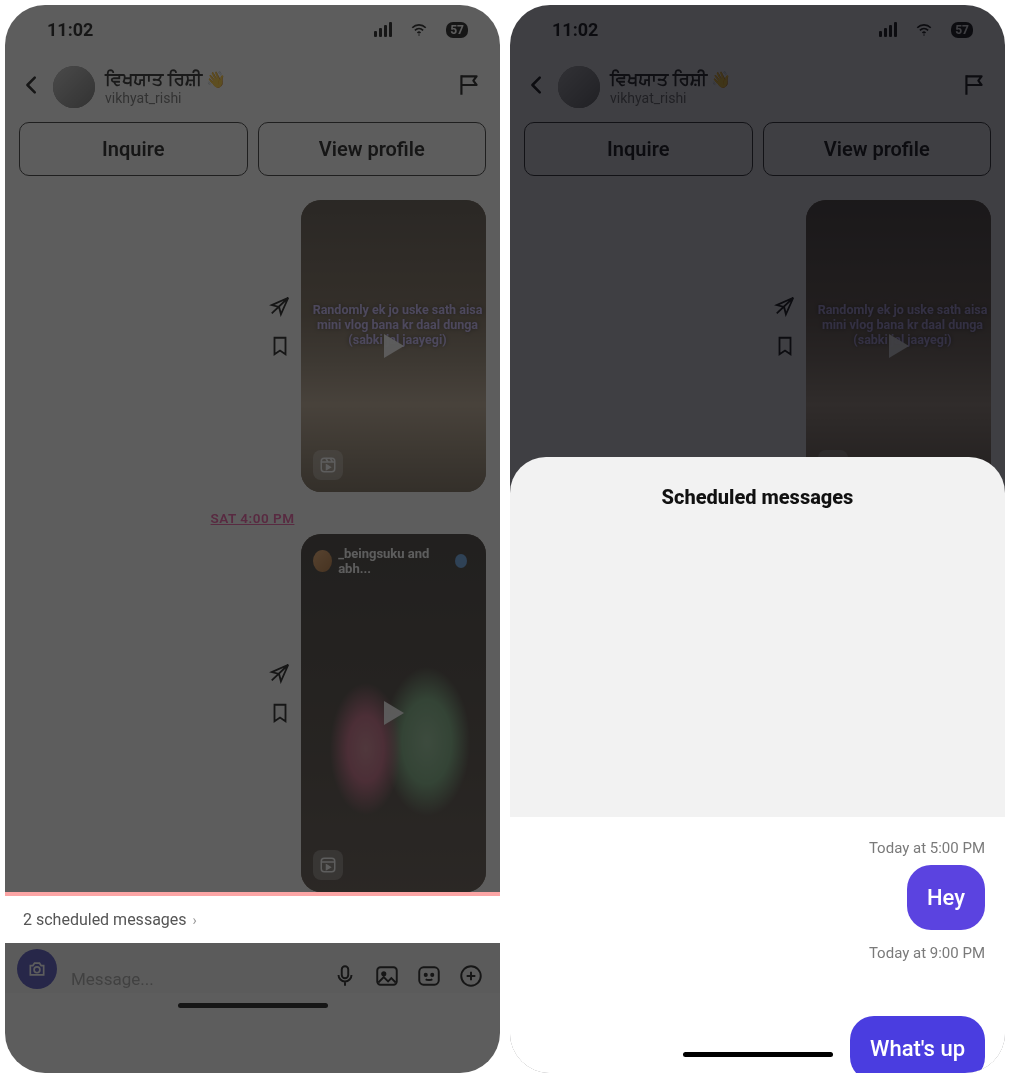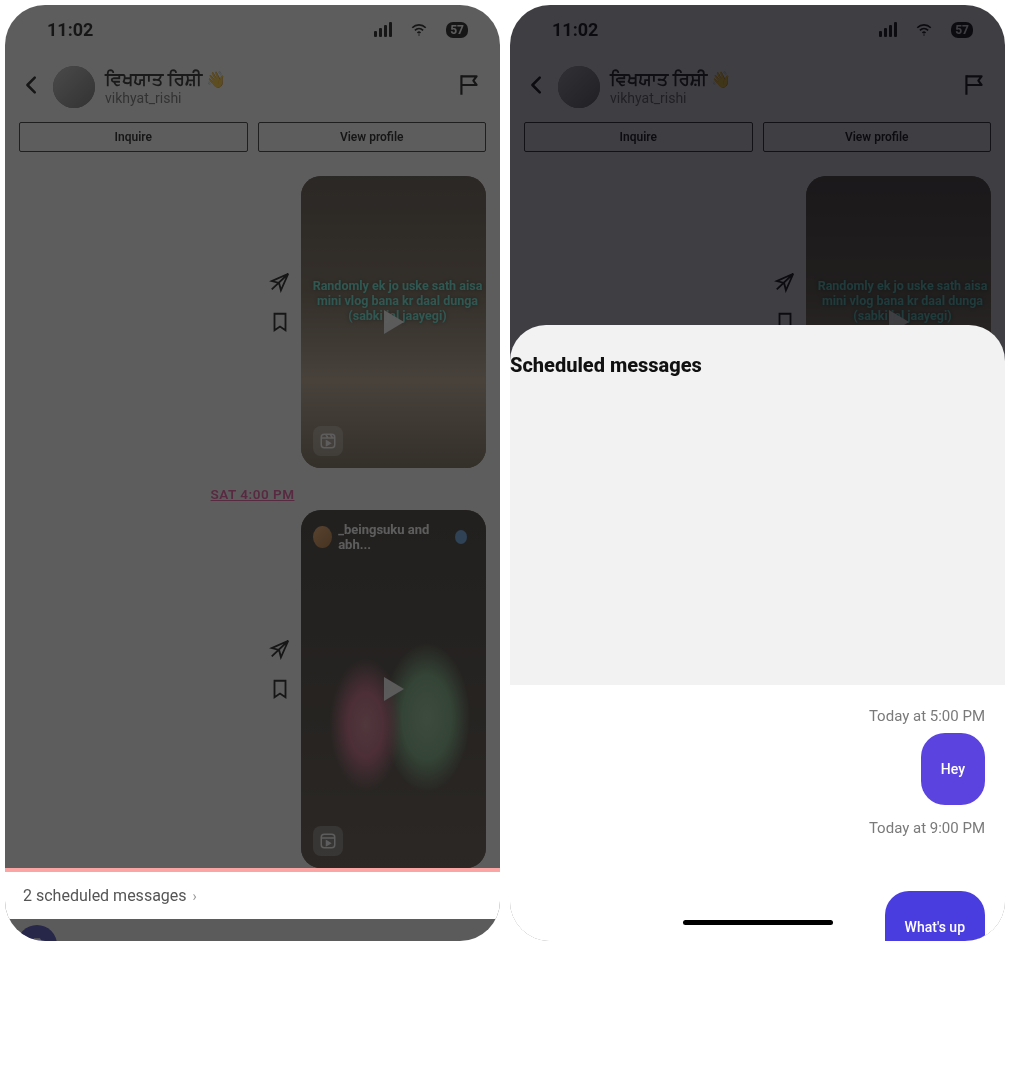--- a/index.html
+++ b/index.html
@@ -7,21 +7,21 @@
     font-family: -apple-system, BlinkMacSystemFont, "Segoe UI", Roboto, Helvetica, Arial, sans-serif;
     background: #fff;
     width: 1010px;
     height: 1078px;
     display: flex;
     gap: 10px;
   }
   .phone {
     position: relative;
     width: 495px;
-    height: 936px;
+    height: 1068px;
     border-radius: 40px;
     overflow: hidden;
     background: #fff;
     margin-top: 5px;
   }
   .phone.left { margin-left: 5px; }
   .phone.right {}
   .dim-overlay {
     position: absolute;
     inset: 0;
@@ -65,22 +65,22 @@
   }
   .name-block { flex:1; }
   .display-name { font-size:18px; font-weight:700; color:#111;}
   .display-emoji { font-size:16px; }
   .username { font-size:14px; color:#666;}
   .flag-btn svg{width:26px;height:26px;}
   .header-buttons {
     display:flex; gap:10px; padding:4px 14px 8px 14px;
   }
   .pill-btn {
-    flex:1; text-align:center; font-size:12px; font-weight:600;
-    border:1.5px solid #222; border-radius:2px; padding:7px 0;
+    flex:1; text-align:center; font-size:20px; font-weight:600;
+    border:1.5px solid #222; border-radius:10px; padding:14px 0;
   }
   
   .chat-body { padding: 8px 14px 0 14px; }
   .media-row { display:flex; justify-content:flex-end; gap:10px; margin-top:8px;}
   .side-icons { display:flex; flex-direction:column; gap:18px; align-items:center; justify-content:center; padding-bottom:40px;}
   .side-icons svg{width:22px;height:22px;}
   .media-card {
     width:185px; height:292px; border-radius:20px;
     background:#6b5a47; position:relative; overflow:hidden;
     display:flex; align-items:center; justify-content:center;
@@ -91,21 +91,21 @@
       linear-gradient(180deg, #4a4036 0%, #6d5c48 40%, #8c7b66 55%, #b49f86 70%, #6b5c48 100%);
   }
   .play-triangle {
     position:relative; z-index:2;
     width:0;height:0;border-left:20px solid rgba(255,255,255,0.95);
     border-top:12px solid transparent;border-bottom:12px solid transparent;
   }
   .caption {
     position:absolute; top:102px; left:8px; right:0; z-index:2;
     text-align:center; font-size:12.5px; line-height:15px; font-weight:700;
-    color:#5eead4; text-shadow:0 0 4px rgba(0,0,0,0.7);
+    color:#c4b5fd; text-shadow:0 0 4px rgba(0,0,0,0.7);
   }
   .reels-badge {
     position:absolute; left:12px; bottom:12px; z-index:2;
     width:30px;height:30px;border-radius:8px;background:rgba(255,255,255,0.28);
     display:flex;align-items:center;justify-content:center;
   }
   .reels-badge svg{width:18px;height:18px;}
   .card2 .user-chip{
     position:absolute; top:12px; left:12px; right:19px; z-index:2;
     display:flex; align-items:center; gap:6px; color:#fff; font-size:13px; font-weight:700;
@@ -151,30 +151,30 @@
     margin:10px auto 8px auto;
   }
   
   .sheet {
     position:absolute; left:0; right:0; bottom:0; z-index:55;
     background:#f2f2f2; border-radius:36px 36px 0 0;
     height:616px;
     display:flex; flex-direction:column;
   }
   .grabber{width:44px;height:5px;background:#bcbcbc;border-radius:3px;margin:10px auto 18px auto;}
-  .sheet-title{text-align:left;font-size:20px;font-weight:800;color:#111;margin-bottom:8px;}
+  .sheet-title{text-align:center;font-size:20px;font-weight:800;color:#111;margin-bottom:8px;}
   .sheet-body-top{flex:0 0 300px; background:#f2f2f2;}
   .sheet-messages{
     background:#fff; flex:1; padding:16px 20px 10px 20px;
     display:flex; flex-direction:column; align-items:flex-end; gap:8px;
   }
   .sched-time{font-size:15px;color:#7a7a7a;margin-top:6px;}
   .bubble{
-    background:#5b43e0;color:#fff;font-size:14px;font-weight:500;
-    padding:28px 20px;border-radius:24px;
+    background:#5b43e0;color:#fff;font-size:22px;font-weight:500;
+    padding:20px 20px;border-radius:24px;
   }
   .bubble.alt{background:#4a3de0;margin-top:46px;}
   .right .home-indicator{position:absolute;left:50%;transform:translateX(-50%);bottom:8px;z-index:80;}
   
   .left .dim-overlay{
     
   }
   .right .dim-overlay{background:rgba(15,15,20,0.8);}
   
   .left .status-bar,

